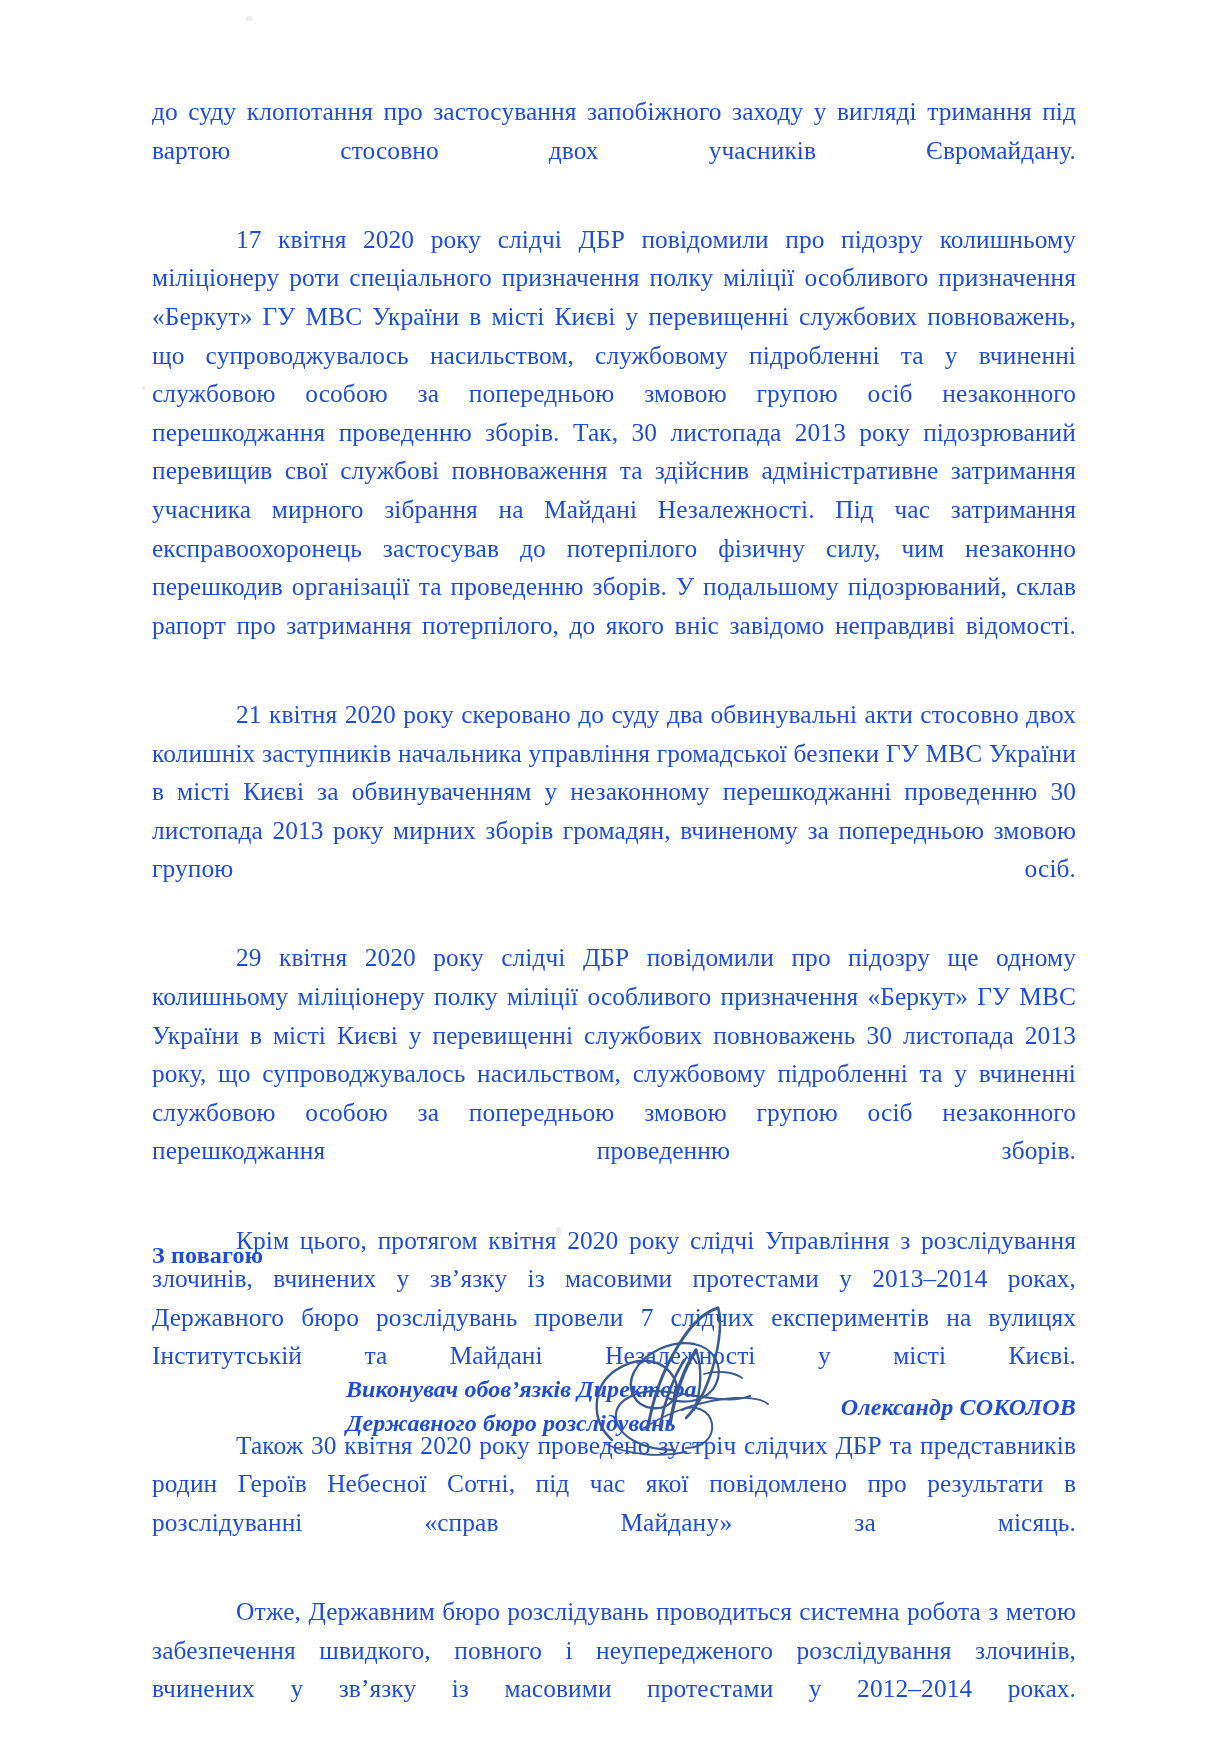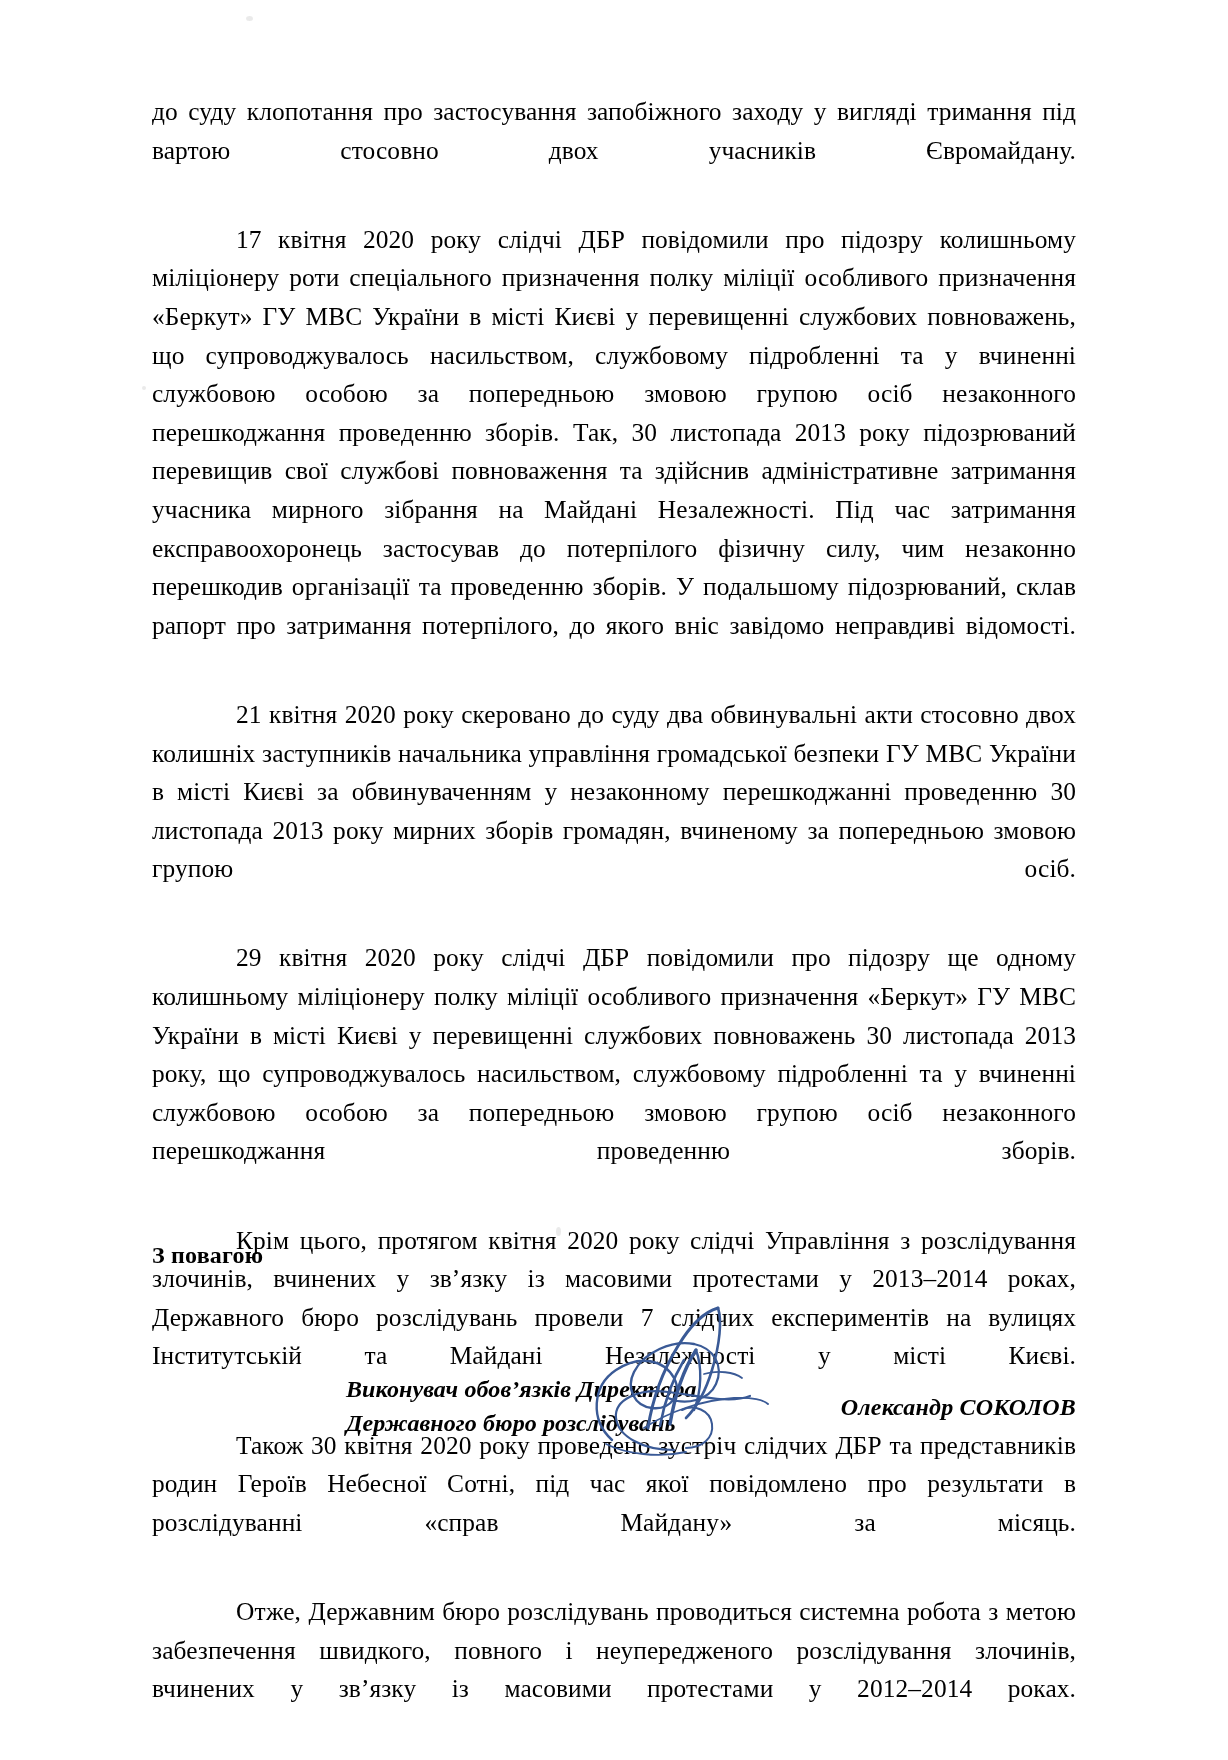--- a/index.html
+++ b/index.html
@@ -7,21 +7,21 @@
     padding: 0;
     background: #ffffff;
   }
   .page {
     position: relative;
     width: 1188px;
     height: 1760px;
     background: #ffffff;
     overflow: hidden;
     font-family: "Liberation Serif", "DejaVu Serif", serif;
-    color: #000000;
+    color: #1d4ed8;
   }
   .content {
     position: absolute;
     left: 152px;
     top: 92px;
     width: 924px;
   }
   .para {
     margin: 0;
     font-size: 25.4px;

